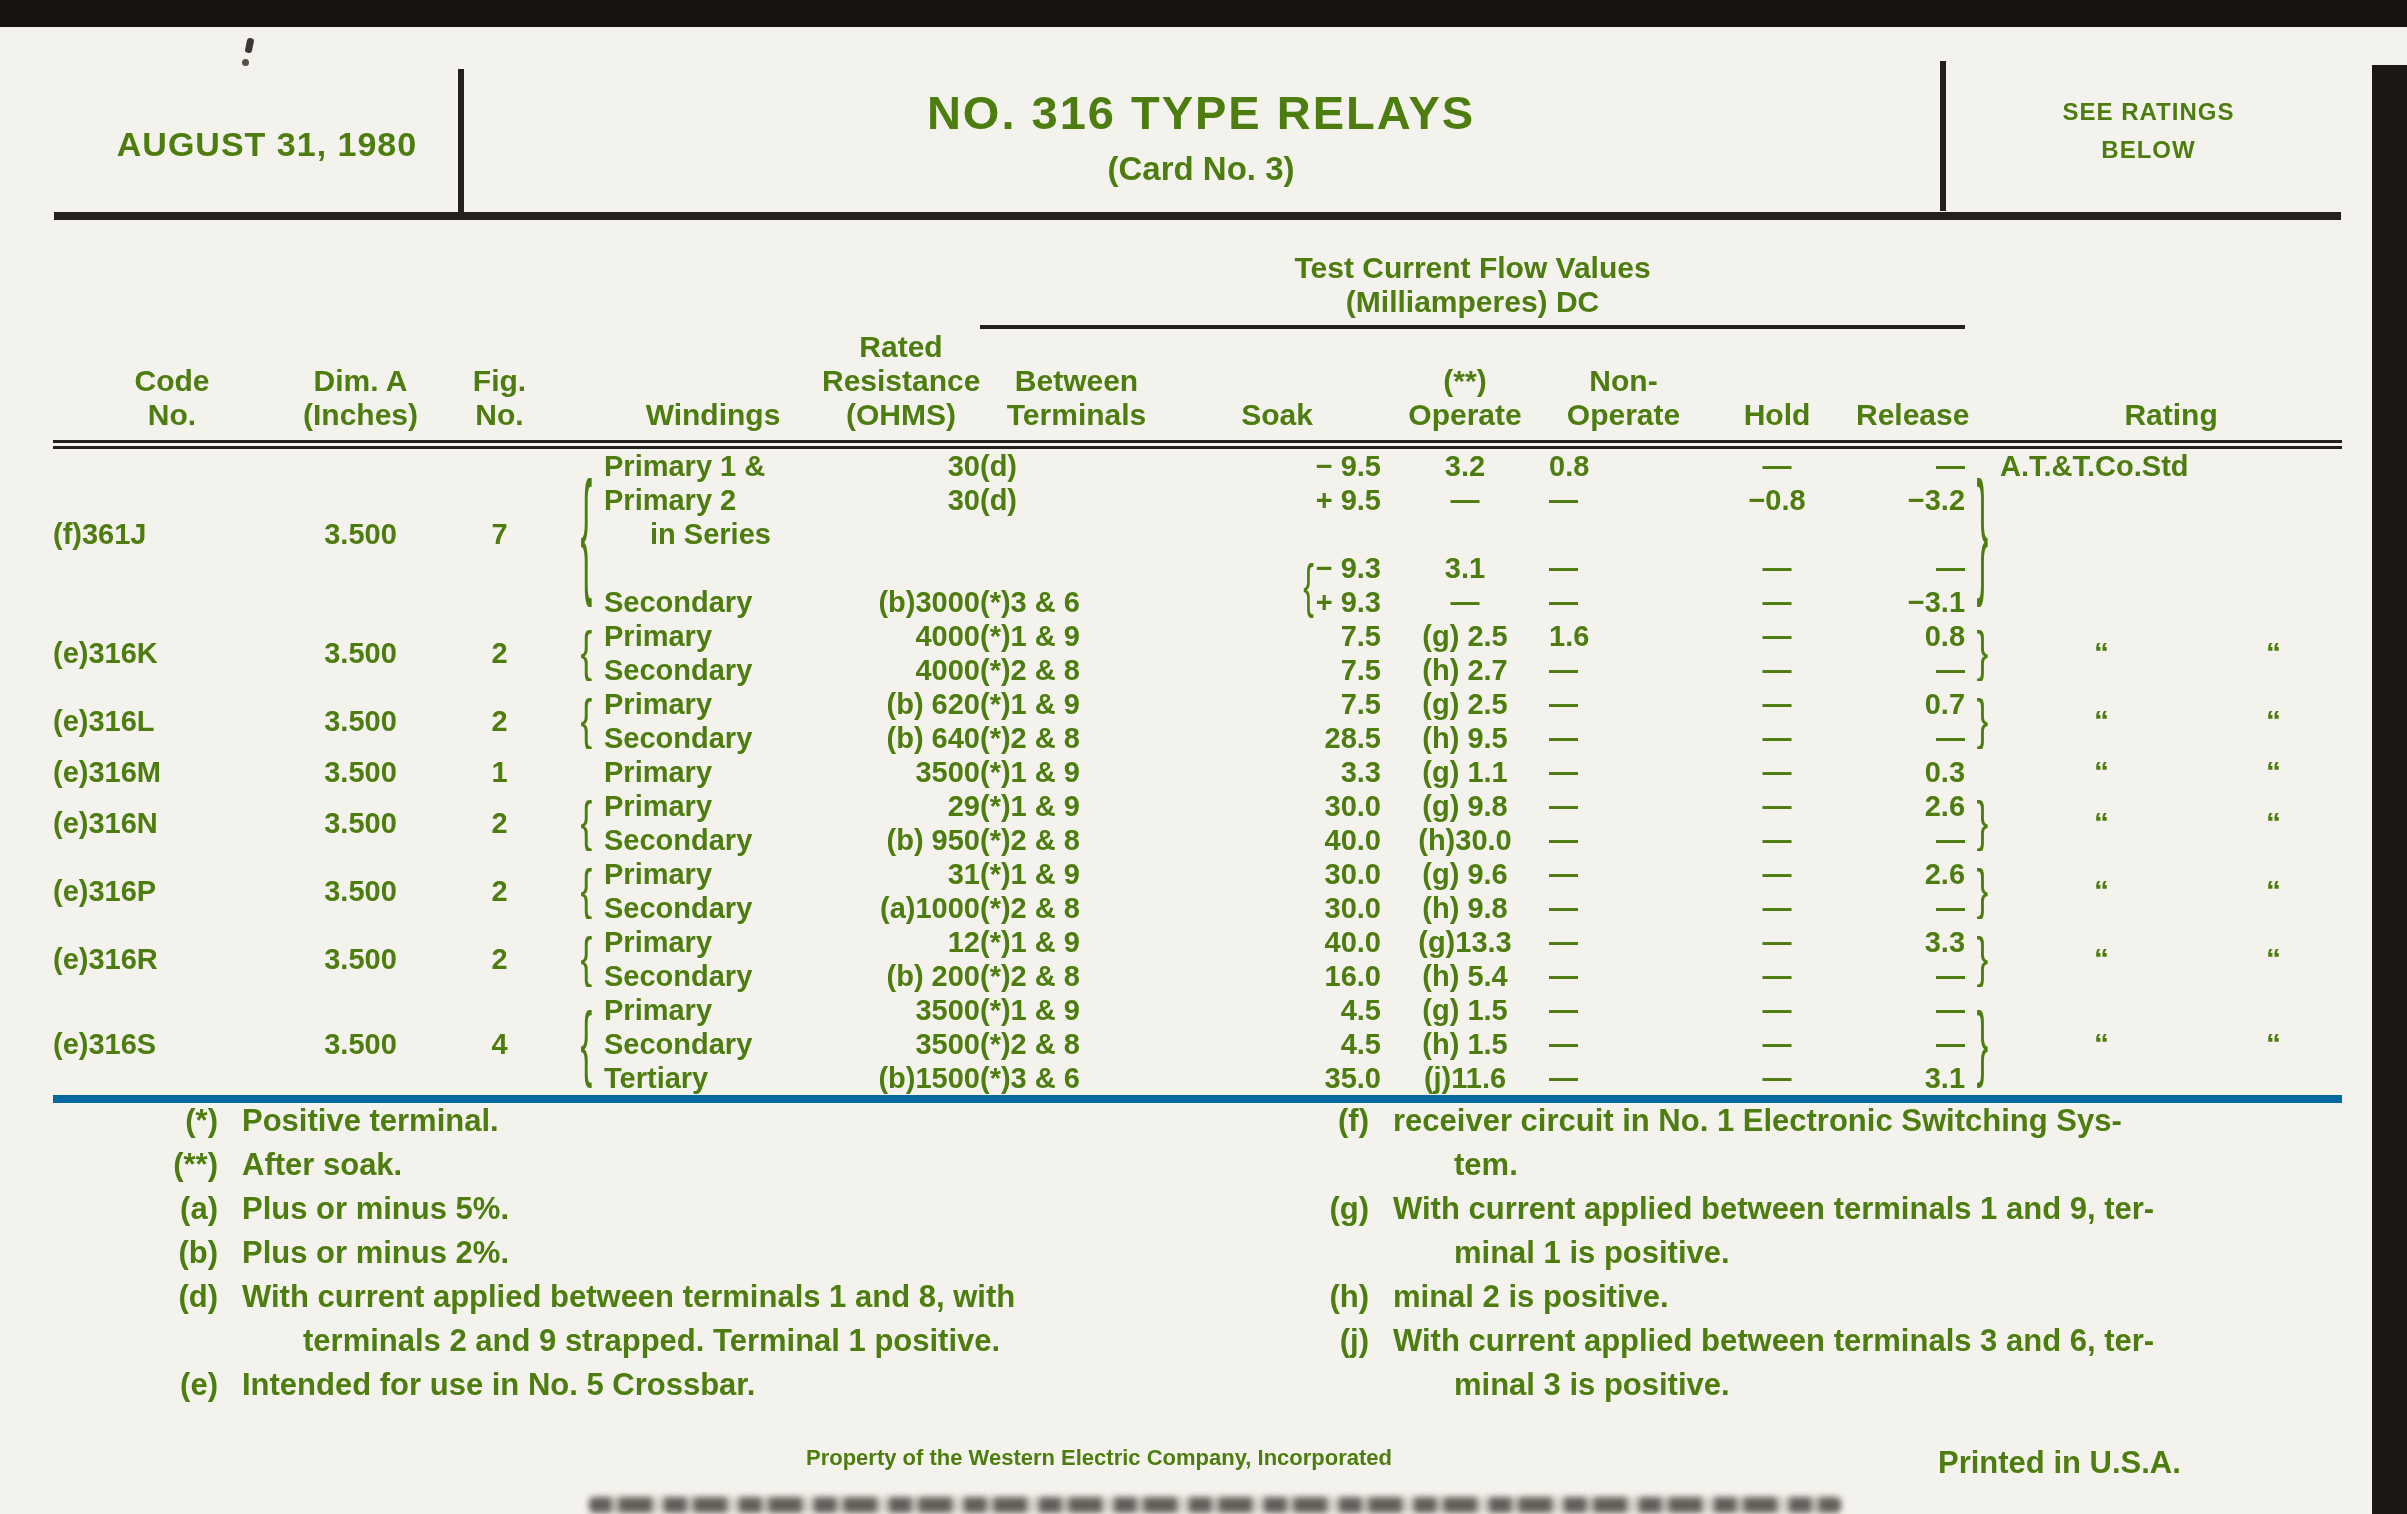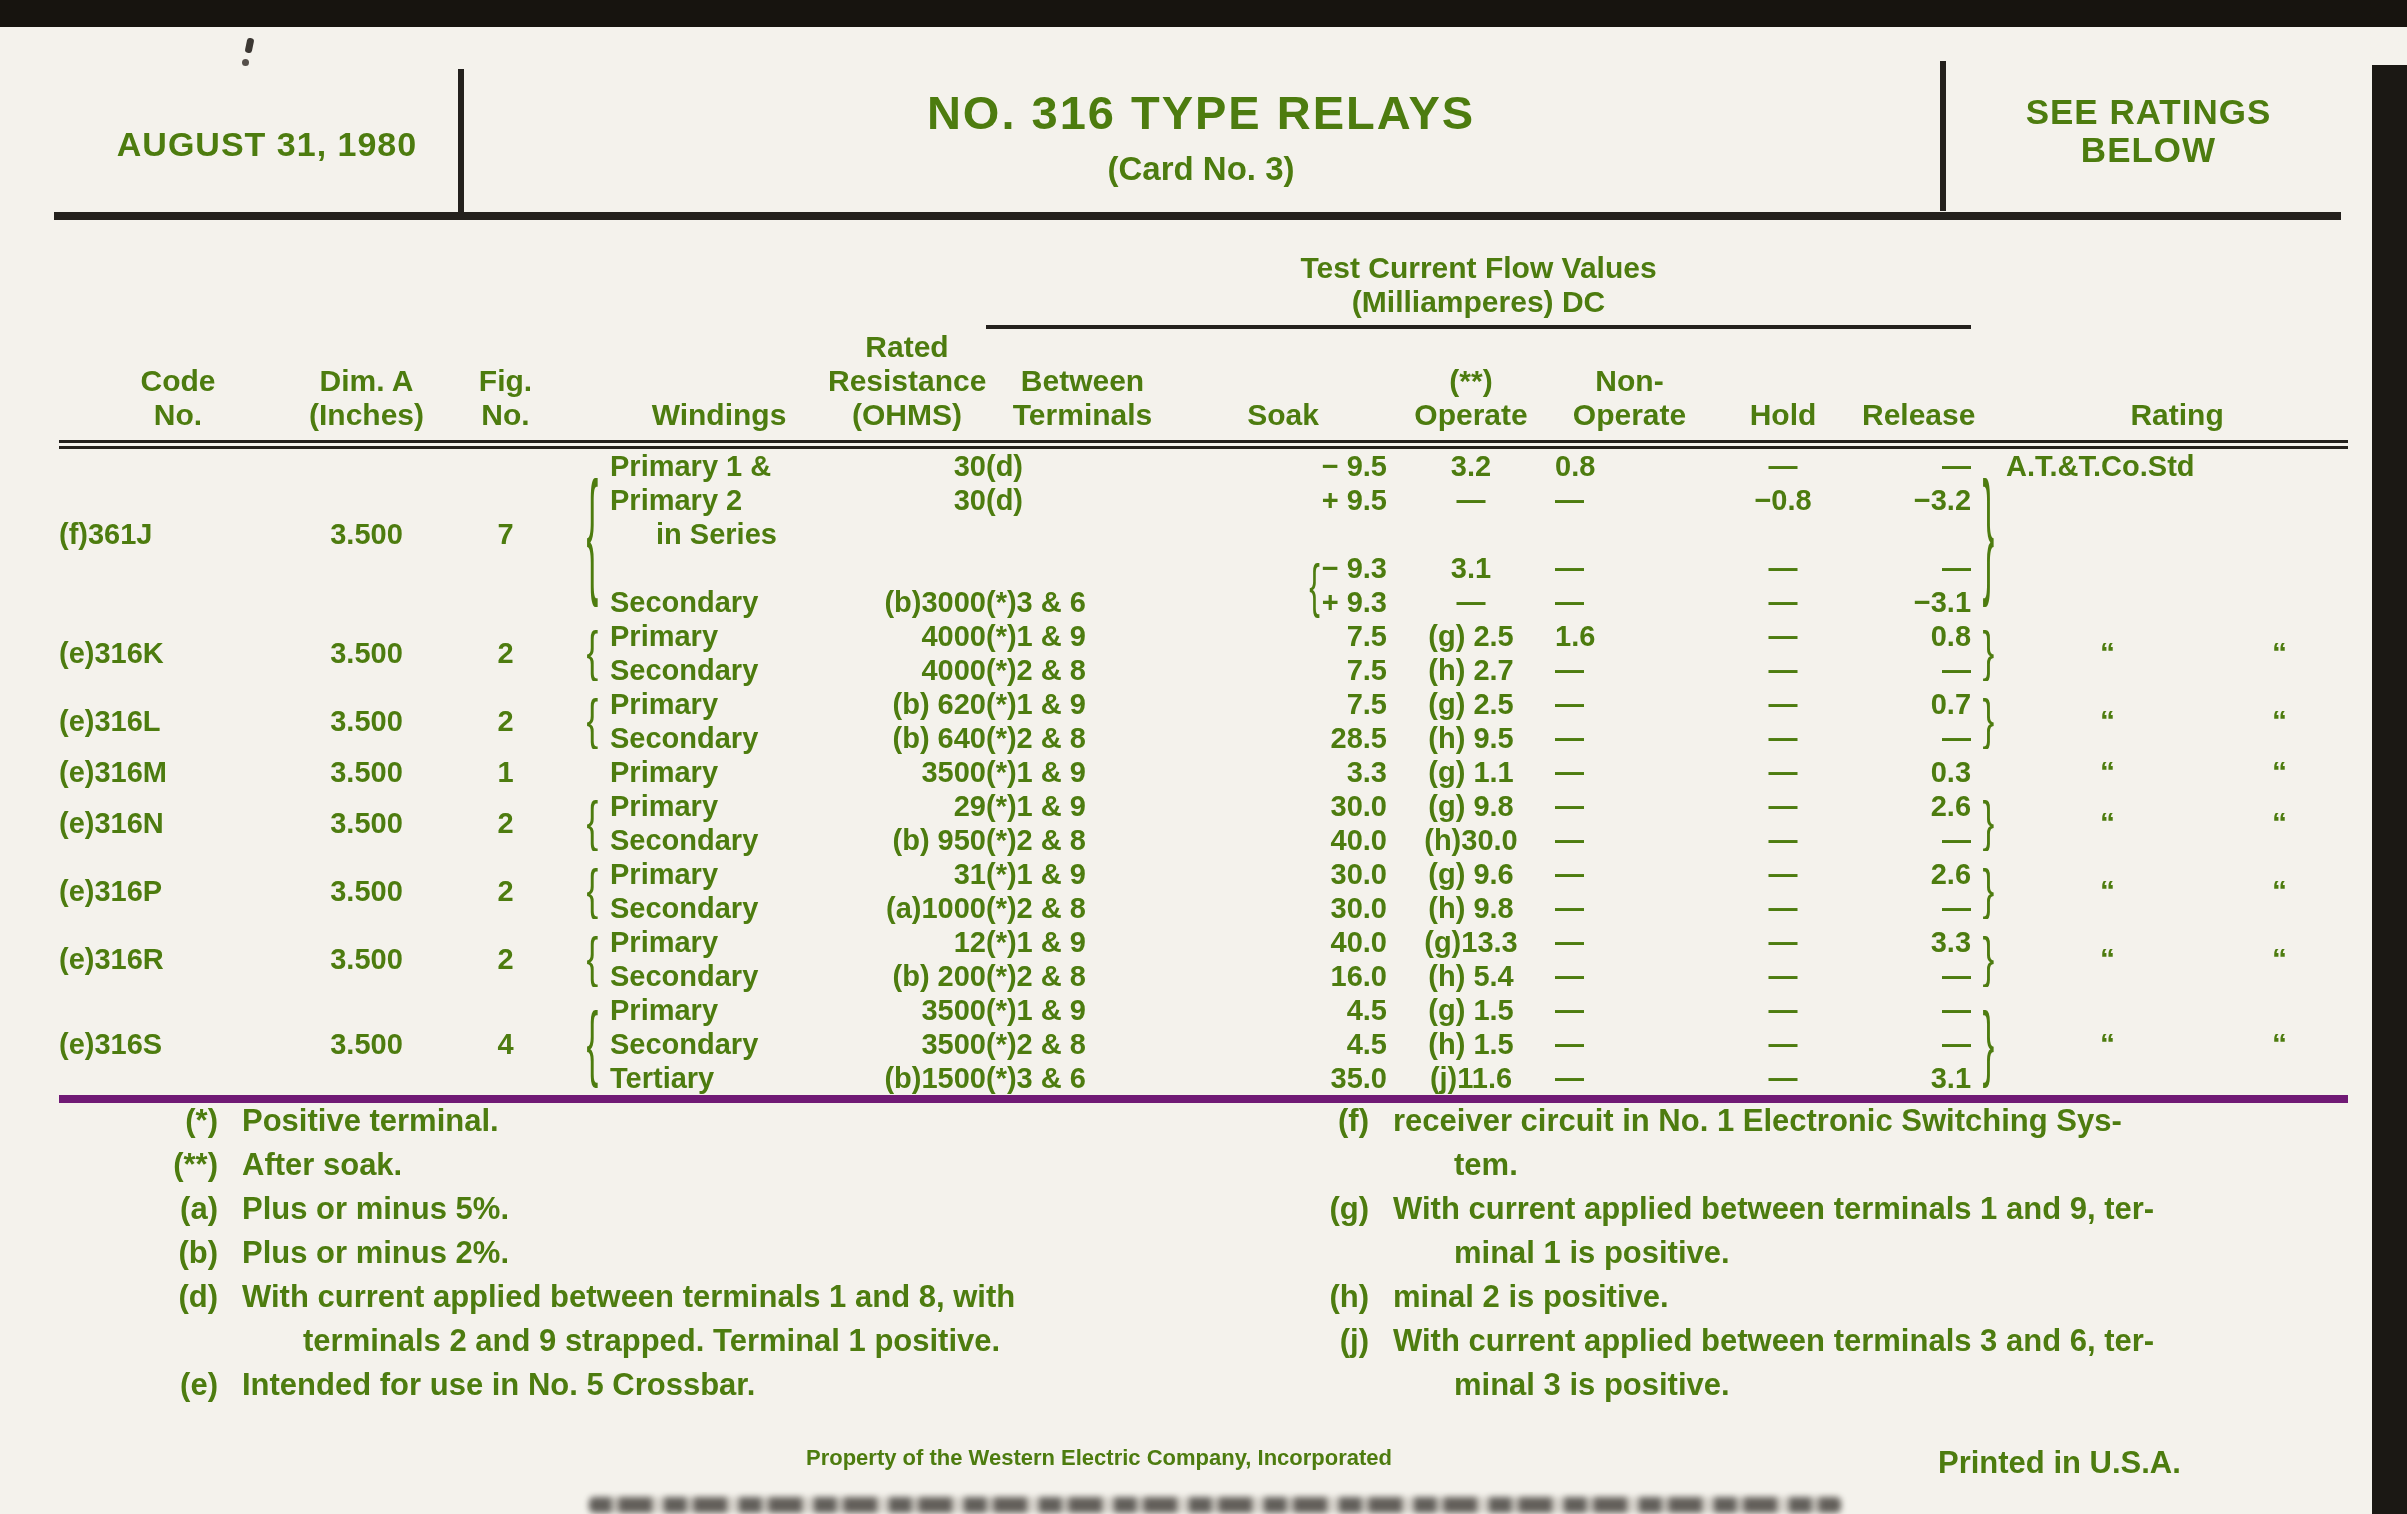--- a/index.html
+++ b/index.html
@@ -9,29 +9,29 @@
   
   .band-top{position:absolute;left:0;top:0;width:2408px;height:27px;background:#17140f;}
   .band-right{position:absolute;left:2372px;top:65px;width:36px;height:1449px;background:#1b1814;}
   .speck1{position:absolute;left:246px;top:38px;width:7px;height:15px;background:#3c3833;border-radius:3px;transform:rotate(12deg);}
   .speck2{position:absolute;left:242px;top:59px;width:7px;height:7px;background:#55504a;border-radius:50%;}
 
   
   .hdr-date{position:absolute;left:79px;top:125px;width:376px;text-align:center;font-size:34px;letter-spacing:1px;}
   .hdr-title{position:absolute;left:706px;top:85px;width:990px;text-align:center;font-size:47px;letter-spacing:2px;}
   .hdr-subtitle{position:absolute;left:706px;top:150px;width:990px;text-align:center;font-size:33px;}
-  .hdr-note{position:absolute;left:1975px;top:93px;width:347px;text-align:center;font-size:35px;line-height:38px;letter-spacing:1px;}
+  .hdr-note{position:absolute;left:1975px;top:93px;width:347px;text-align:center;font-size:24px;line-height:38px;letter-spacing:1px;}
   .vdiv{position:absolute;width:6px;background:#24211d;}
   .vdiv.d1{left:458px;top:69px;height:143px;}
   .vdiv.d2{left:1940px;top:61px;height:150px;}
   .rule-heavy{position:absolute;left:54px;top:212px;width:2287px;height:8px;background:#24211d;}
 
   
-  table.relays{position:absolute;left:59px;top:220px;width:2287px;border-collapse:collapse;table-layout:fixed;
-               border-bottom:8px solid #701a75;}
+  table.relays{position:absolute;left:53px;top:220px;width:2287px;border-collapse:collapse;table-layout:fixed;
+               border-bottom:8px solid #0369a1;}
   table.relays th,table.relays td{padding:0;font-weight:700;overflow:visible;white-space:nowrap;}
   thead .gh-row th{height:99px;vertical-align:bottom;padding-bottom:6px;}
   thead .gh{font-size:30px;line-height:34px;text-align:center;border-bottom:4px solid #24211d;}
   thead .cols-row th{height:103px;vertical-align:bottom;padding-bottom:8px;font-size:30px;line-height:34px;text-align:center;
                      border-bottom:9px double #24211d;}
   tbody td{height:34px;font-size:29px;line-height:34px;vertical-align:middle;}
   tbody tr{height:34px;}
 
   .td-code{text-align:left;padding-left:54px;}
   .td-dim{text-align:center;}

